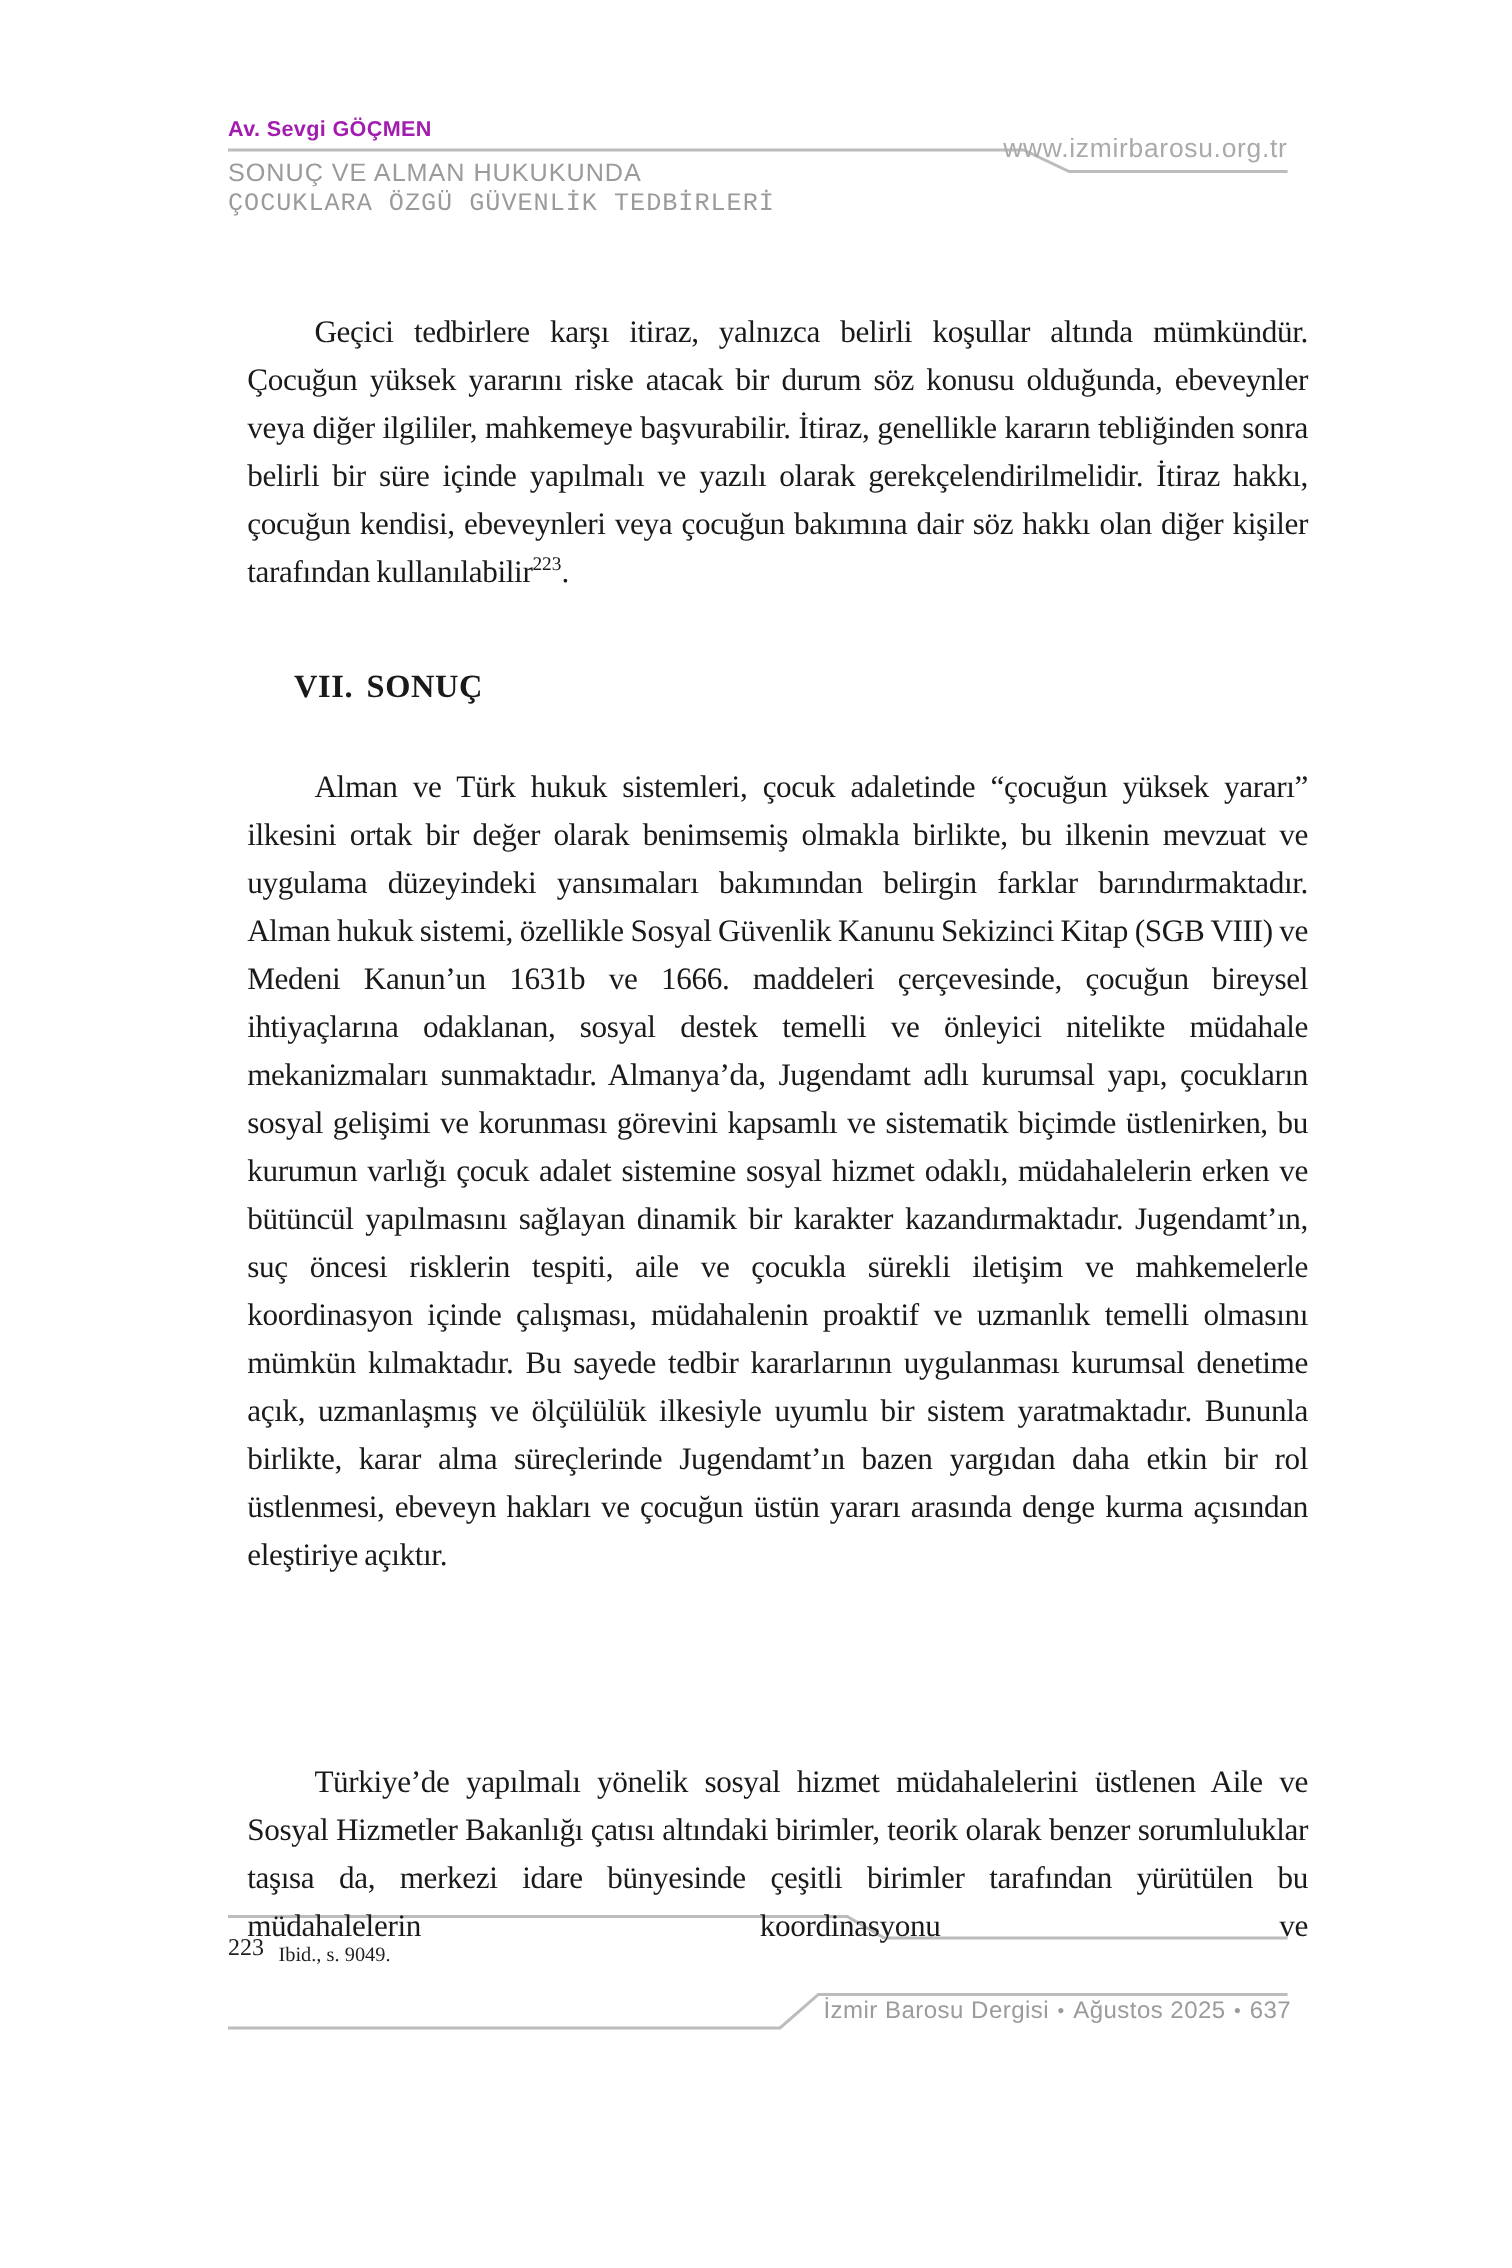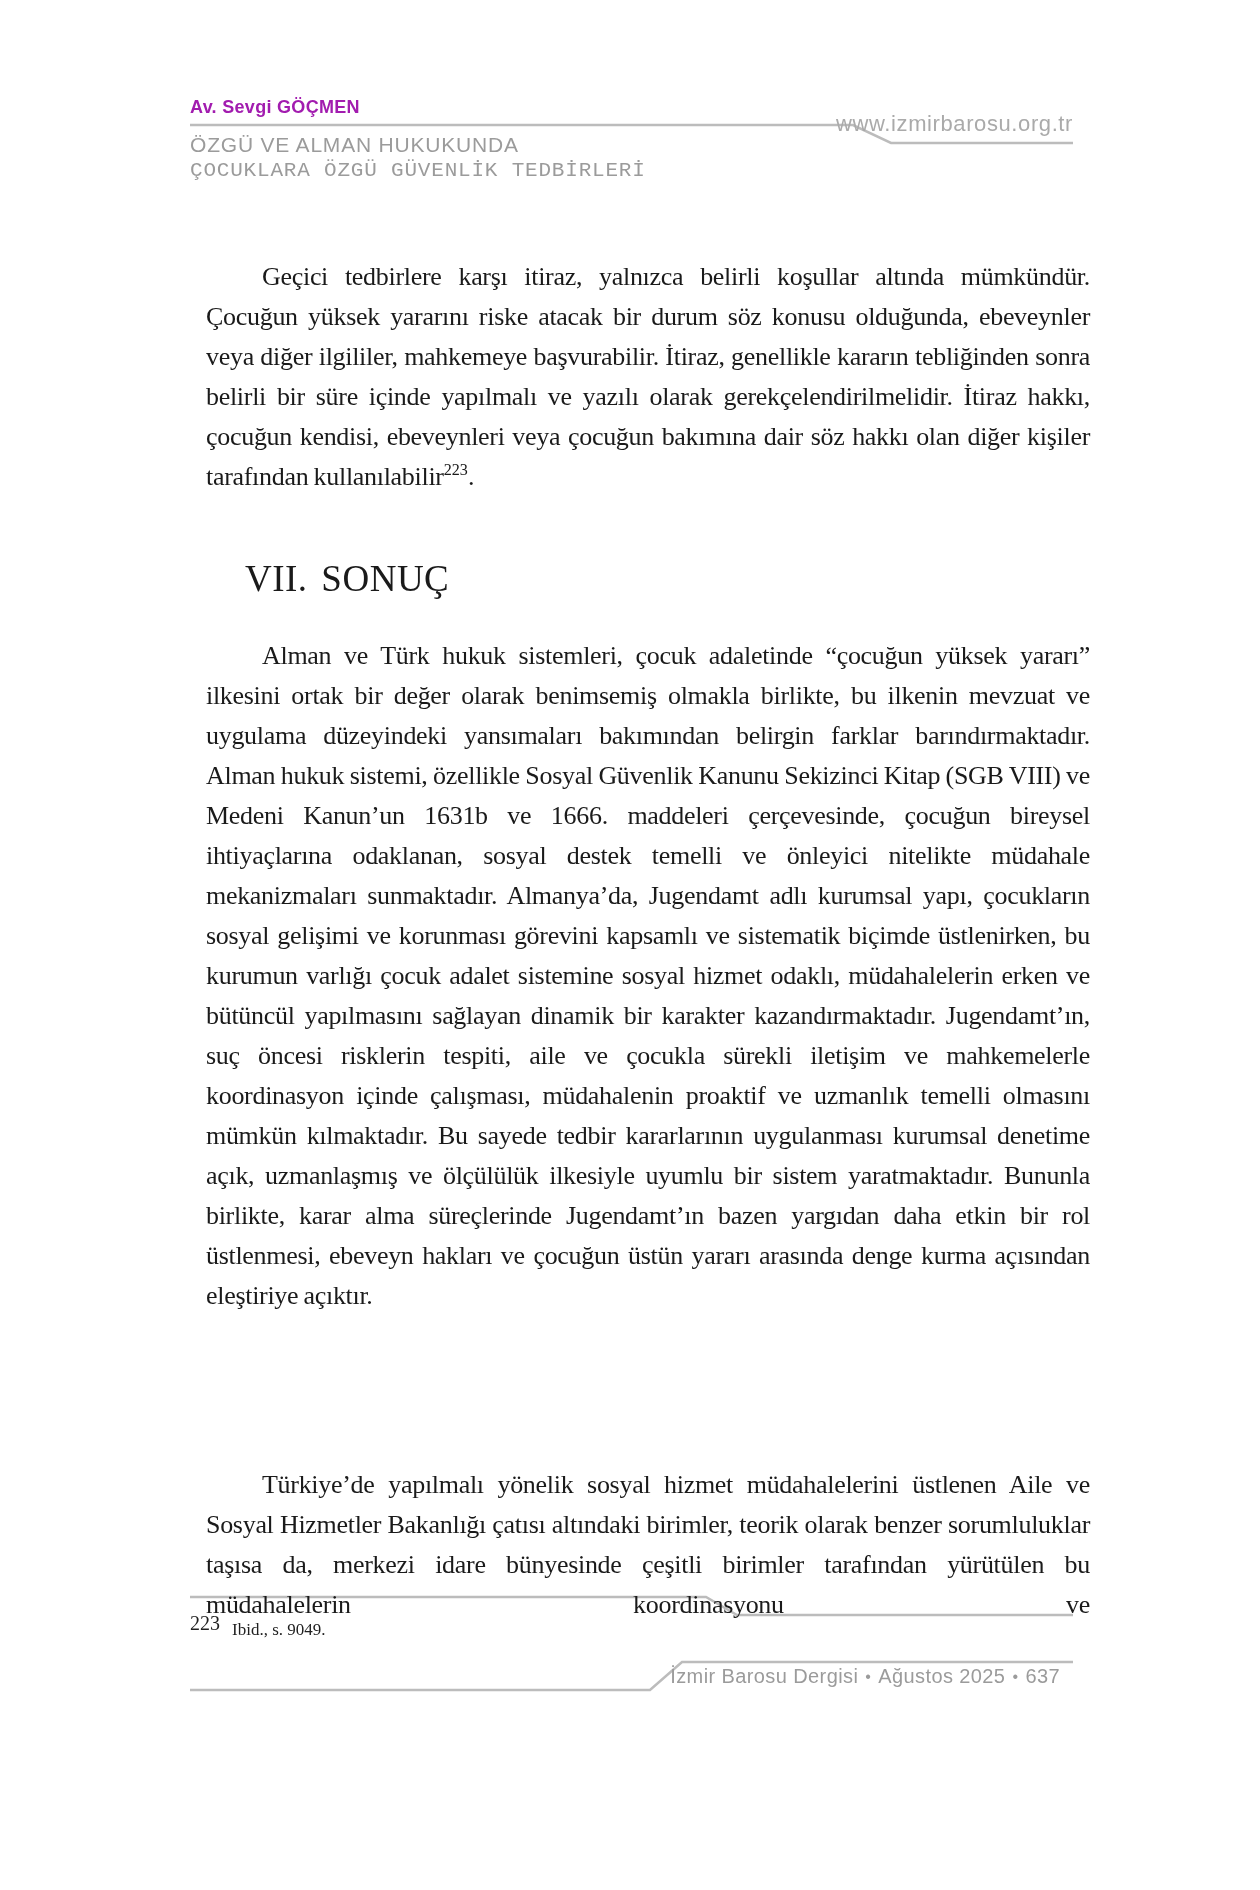--- a/index.html
+++ b/index.html
@@ -39,56 +39,56 @@
     font-size:26px;line-height:40px;color:#1a1a1a;
     text-align:justify;letter-spacing:-0.3px;word-spacing:-1px;
     text-indent:56px;
   }
   .par-1{top:241px;}
   .par-2{top:620px;}
   .par-3{top:1449px;text-align-last:justify;}
   .fn-ref{font-size:0.62em;vertical-align:super;line-height:0;letter-spacing:0;}
   .section-heading{
     position:absolute;left:245px;top:557px;margin:0;
-    font-size:37px;font-weight:normal;color:#1a1a1a;
+    font-size:27px;font-weight:bold;color:#1a1a1a;
     letter-spacing:0.5px;word-spacing:4px;
   }
   
   .footnote{
     position:absolute;left:190px;top:1617px;
     color:#1f1f1f;
   }
   .fn-num{
     font-size:20px;position:relative;top:-5px;margin-right:12px;
   }
   .fn-text{font-size:17px;}
   
   .footer-text{
-    position:absolute;right:200px;top:1665px;
+    position:absolute;right:184px;top:1665px;
     font-family:"Liberation Sans", sans-serif;
     font-size:20px;color:#9b9b9b;letter-spacing:0.4px;
     white-space:nowrap;
   }
   .footer-text .sep{margin:0 7px;font-size:16px;vertical-align:1px;}
 </style>
 </head>
 <body>
 
 <div class="page">
 
   <svg class="lines-svg" width="1260" height="1890" viewBox="0 0 1260 1890">
     <polyline points="190,125 853,125 891,143 1073,143"></polyline>
     <polyline points="190,1597 706,1597 737,1615 1073,1615"></polyline>
     <polyline points="190,1690 650,1690 682,1662 1073,1662"></polyline>
   </svg>
 
   <header>
     <div class="author">Av. Sevgi GÖÇMEN</div>
     <div class="site-url">www.izmirbarosu.org.tr</div>
-    <div class="title-line l1">ÖZGÜ VE ALMAN HUKUKUNDA</div>
+    <div class="title-line l1">SONUÇ VE ALMAN HUKUKUNDA</div>
     <div class="title-line l2">ÇOCUKLARA ÖZGÜ GÜVENLİK TEDBİRLERİ</div>
   </header>
 
   <main>
     <p class="body-par par-1"><span>Geçici tedbirlere karşı itiraz, yalnızca belirli koşullar altında mümkündür. Çocuğun yüksek yararını riske atacak bir durum söz konusu olduğunda, ebeveynler veya diğer ilgililer, mahkemeye başvurabilir. İtiraz, genellikle kararın tebliğinden sonra belirli bir süre içinde yapılmalı ve yazılı olarak gerekçelendirilmelidir. İtiraz hakkı, çocuğun kendisi, ebeveynleri veya çocuğun bakımına dair söz hakkı olan diğer kişiler tarafından kullanılabilir</span><sup class="fn-ref">223</sup><span>.</span></p>
 
     <h2 class="section-heading">VII. SONUÇ</h2>
 
     <p class="body-par par-2">Alman ve Türk hukuk sistemleri, çocuk adaletinde “çocuğun yüksek yararı” ilkesini ortak bir değer olarak benimsemiş olmakla birlikte, bu ilkenin mevzuat ve uygulama düzeyindeki yansımaları bakımından belirgin farklar barındırmaktadır. Alman hukuk sistemi, özellikle Sosyal Güvenlik Kanunu Sekizinci Kitap (SGB VIII) ve Medeni Kanun’un 1631b ve 1666. maddeleri çerçevesinde, çocuğun bireysel ihtiyaçlarına odaklanan, sosyal destek temelli ve önleyici nitelikte müdahale mekanizmaları sunmaktadır. Almanya’da, Jugendamt adlı kurumsal yapı, çocukların sosyal gelişimi ve korunması görevini kapsamlı ve sistematik biçimde üstlenirken, bu kurumun varlığı çocuk adalet sistemine sosyal hizmet odaklı, müdahalelerin erken ve bütüncül yapılmasını sağlayan dinamik bir karakter kazandırmaktadır. Jugendamt’ın, suç öncesi risklerin tespiti, aile ve çocukla sürekli iletişim ve mahkemelerle koordinasyon içinde çalışması, müdahalenin proaktif ve uzmanlık temelli olmasını mümkün kılmaktadır. Bu sayede tedbir kararlarının uygulanması kurumsal denetime açık, uzmanlaşmış ve ölçülülük ilkesiyle uyumlu bir sistem yaratmaktadır. Bununla birlikte, karar alma süreçlerinde Jugendamt’ın bazen yargıdan daha etkin bir rol üstlenmesi, ebeveyn hakları ve çocuğun üstün yararı arasında denge kurma açısından eleştiriye açıktır.</p>
 

